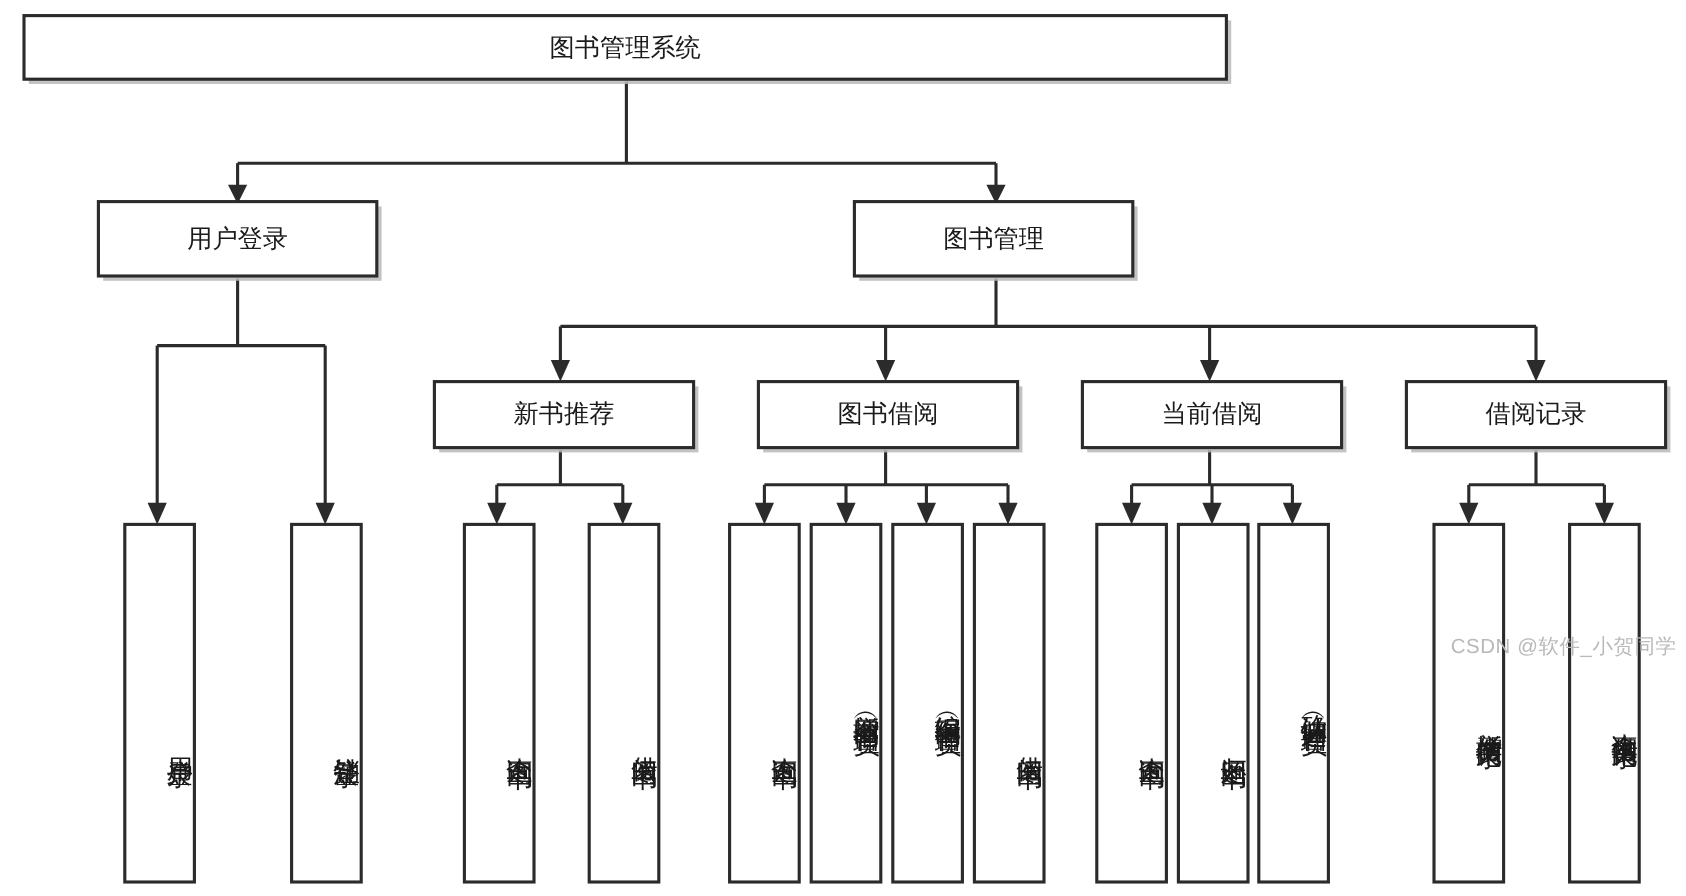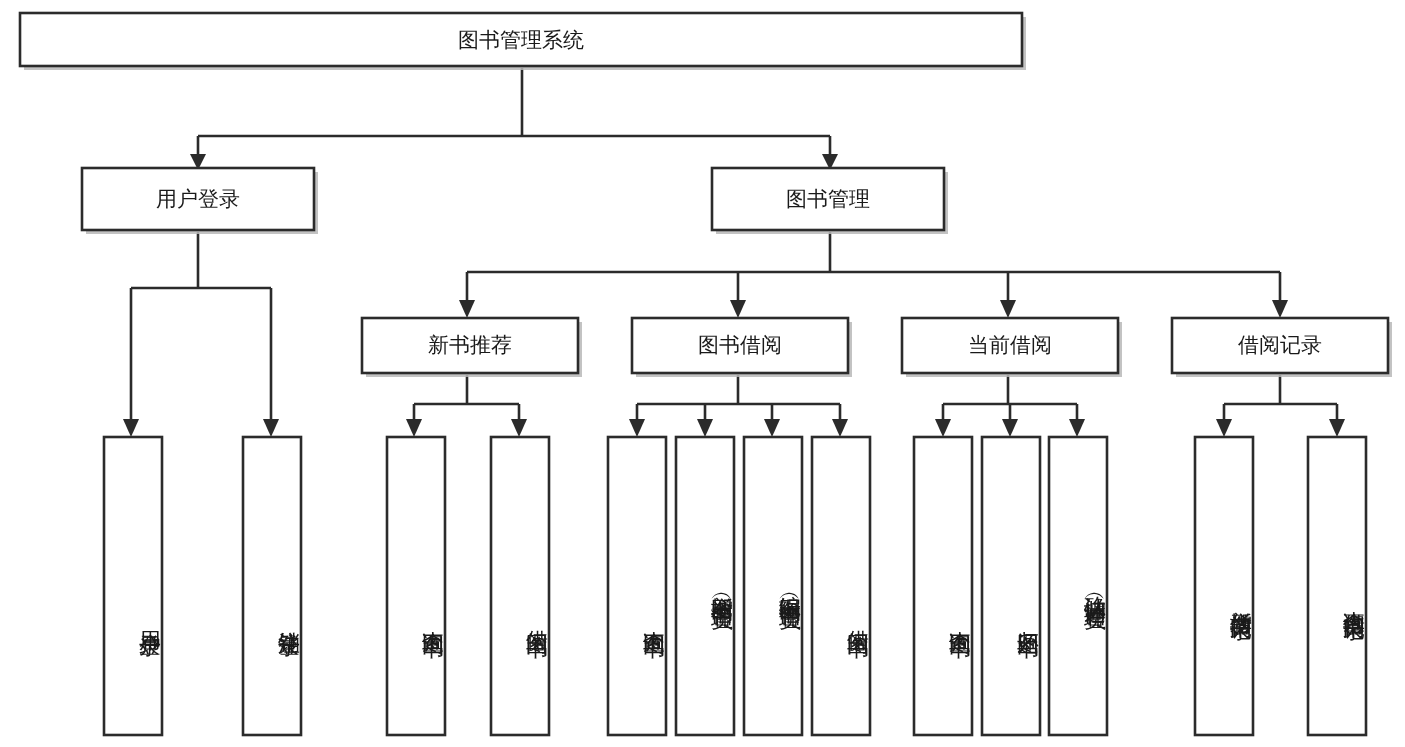--- a/index.html
+++ b/index.html
@@ -218,14 +218,15 @@
   <div class="leaf-label" style="left:744px; top:444px; width:58px; height:286px;">编辑图书（管理员）</div>
   <div class="leaf-label" style="left:812px; top:504px; width:58px; height:226px;">借阅图书</div>
 
   <div class="leaf-label" style="left:914px; top:504px; width:58px; height:226px;">查询图书</div>
   <div class="leaf-label" style="left:982px; top:504px; width:58px; height:226px;">归还图书</div>
   <div class="leaf-label" style="left:1049px; top:444px; width:58px; height:286px;">确认归还（管理员）</div>
 
   <div class="leaf-label" style="left:1195px; top:468px; width:58px; height:262px;">新增借阅记录</div>
   <div class="leaf-label" style="left:1308px; top:468px; width:58px; height:262px;">查询借阅记录</div>
 
+  <div class="watermark">CSDN @软件_小贺同学</div>
 
 </div>
 
 </body></html>

